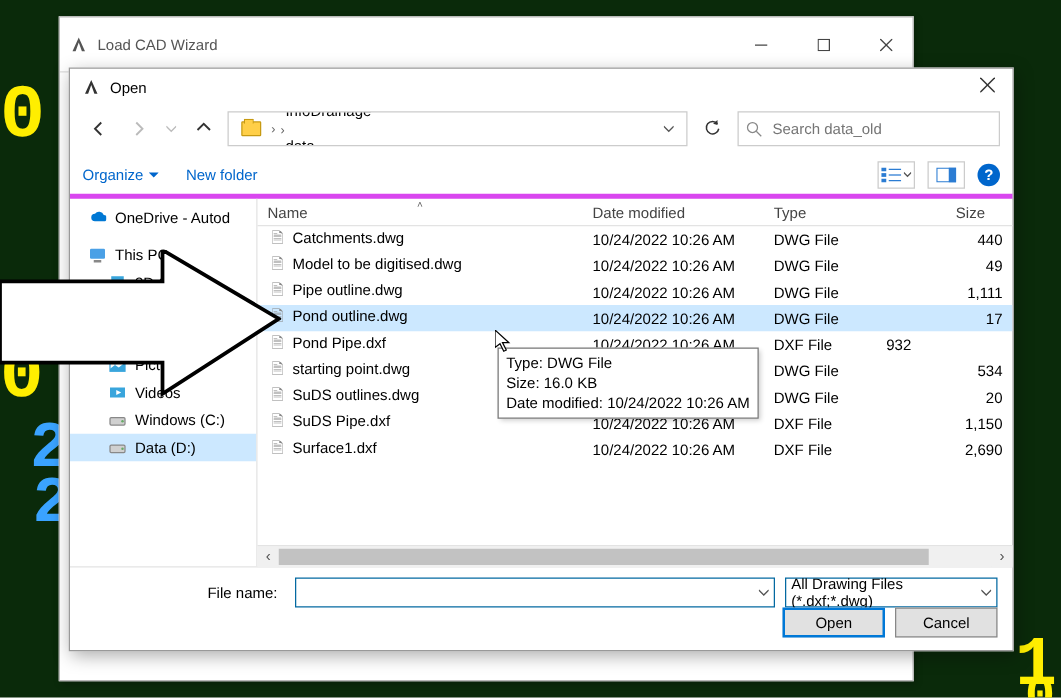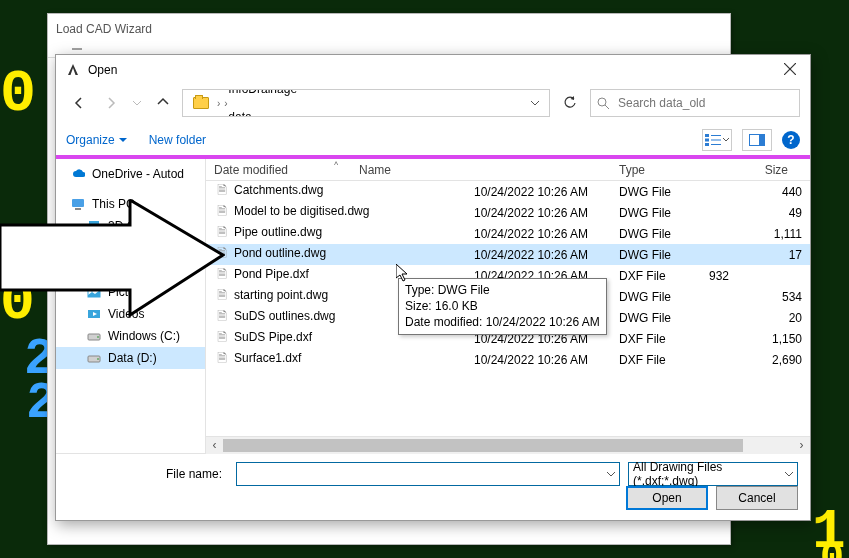--- a/index.html
+++ b/index.html
@@ -11,22 +11,22 @@
   
   .arrow-wrap { position: absolute; left: 0; top: 200px; z-index: 60; }
 
   
   .wiz {
     position: absolute; left: 47px; top: 13px; width: 684px; height: 532px;
     background: #fff; border: 1px solid #b8b8b8; box-shadow: 2px 2px 6px rgba(0,0,0,.3);
     z-index: 10;
   }
   .wiz-titlebar {
-    display: flex; height: 44px; border-bottom: 1px solid #ddd;
-    padding-left: 8px; gap: 8px; flex-direction: column;
+    display: flex; align-items: center; height: 44px; border-bottom: 1px solid #ddd;
+    padding-left: 8px; gap: 8px;
   }
   .wiz-title { color: #555; font-size: 12px; flex: 1; }
   .wiz-btn { width: 42px; height: 30px; display: flex; align-items: center; justify-content: center; color: #444; }
 
   
   .dlg {
     position: absolute; left: 55px; top: 54px; width: 756px; height: 467px;
     background: #fff; border: 1px solid #999; box-shadow: 2px 4px 14px rgba(0,0,0,.35);
     z-index: 30; display: flex; flex-direction: column;
   }
@@ -335,22 +335,22 @@
               <circle cx="11" cy="8" r="1" fill="#6a6"></circle>
             </svg>
           </span>
           <span>Data (D:)</span>
         </div>
       </div>
 
     <div class="files">
       <div class="cols" style="position:relative">
         <span class="sort-ind" style="left:130px">˄</span>
+        <div class="col c-name">Name</div>
         <div class="col c-date">Date modified</div>
-        <div class="col c-name">Name</div>
         <div class="col c-type">Type</div>
         <div class="col c-size">Size</div>
       </div>
       <div class="rows" id="rows">
           <div class="row">
             <div class="cell c-name"><span class="file-icon">🗎</span><span>Catchments.dwg</span></div>
             <div class="cell c-date">10/24/2022 10:26 AM</div>
             <div class="cell c-type">DWG File</div>
             <div class="cell c-size" style="text-align:right">440</div>
           </div>

